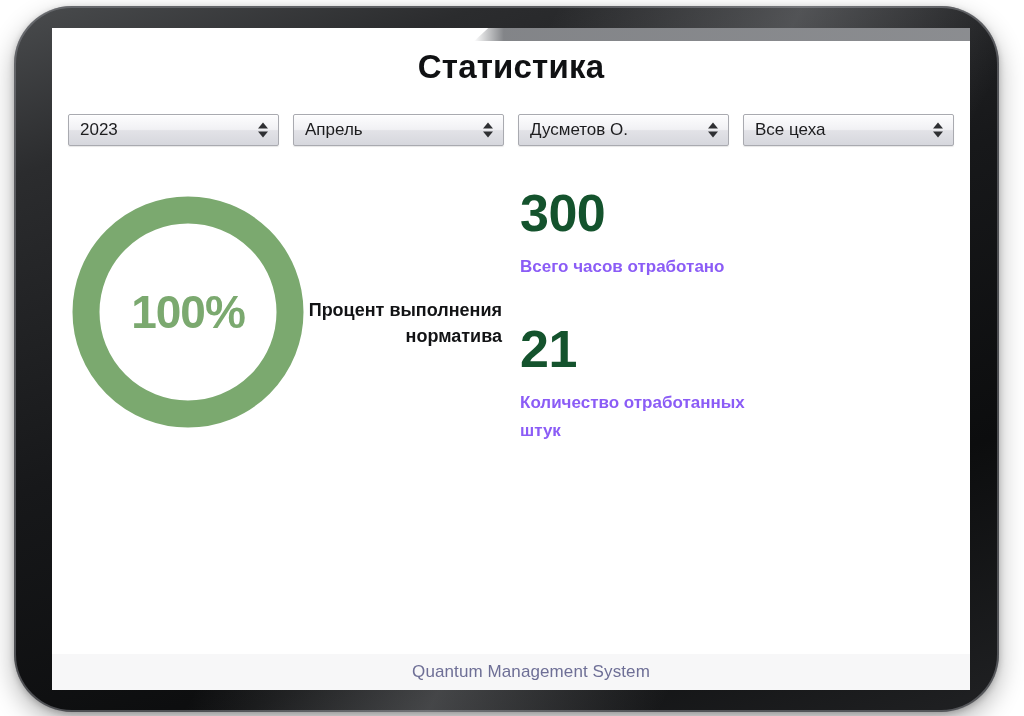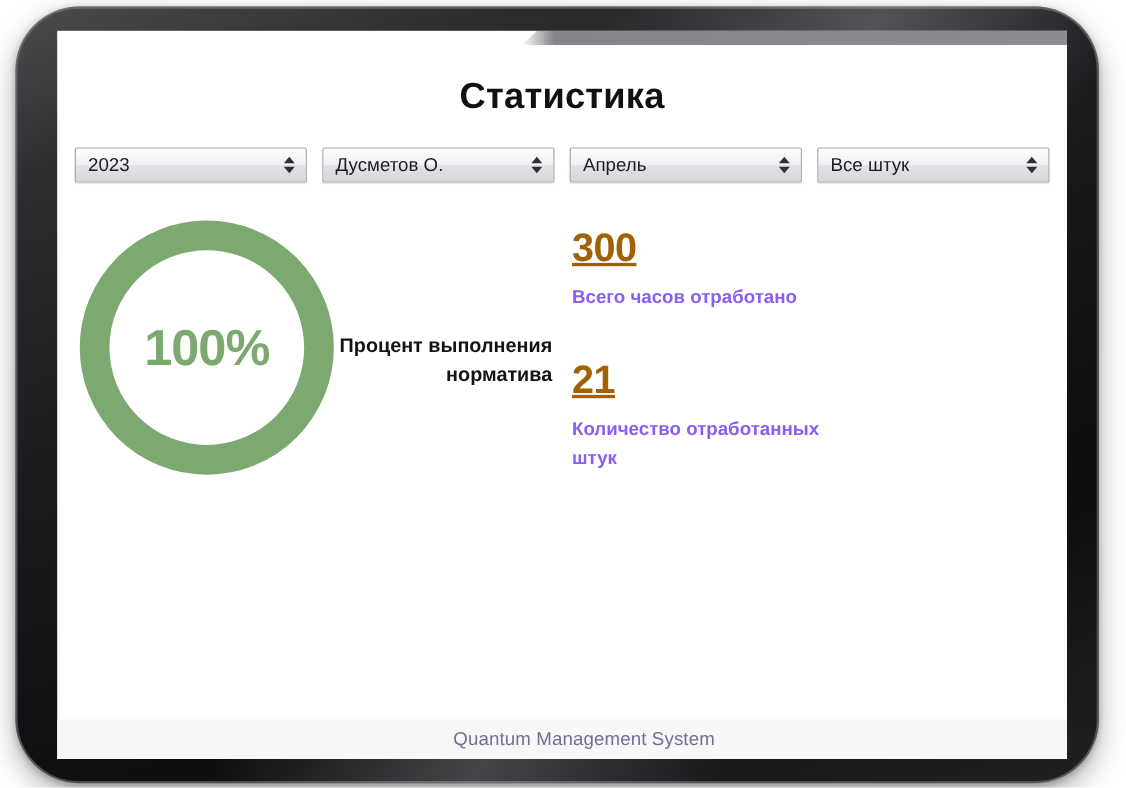--- a/index.html
+++ b/index.html
@@ -63,21 +63,21 @@
     pointer-events:none;
   }
 
   
   .page-title {
     text-align:center;
     font-size:33px;
     font-weight:bold;
     color:#101113;
     letter-spacing:0.2px;
-    margin-top:40px;
+    margin-top:20px;
   }
 
   
   .filters {
     display:flex;
     gap:14px;
     padding:0 16px;
     margin-top:28px;
   }
   .select {
@@ -159,26 +159,25 @@
   }
 
   .stats-col {
     flex:1;
     padding-left:18px;
     padding-top:6px;
   }
   .stat { margin-bottom:42px; }
   .stat:last-child { margin-bottom:0; }
   .stat-value {
-    font-size:36px;
-    font-weight:bold;
-    color:#a16207;
+    font-size:52px;
+    font-weight:bold;
+    color:#14532d;
     line-height:1.04;
     letter-spacing:-0.5px;
-    text-decoration:underline;
   }
   .stat-label {
     margin-top:13px;
     max-width:262px;
     font-size:17px;
     line-height:1.6;
     font-weight:bold;
     color:#8b5cf6;
   }
 
@@ -217,37 +216,37 @@
 
         <div class="select">
           <span class="select-label">2023</span>
           <span class="stepper">
             <i class="up"></i>
               <i class="down"></i>
           </span>
         </div>
 
         <div class="select">
+          <span class="select-label">Апрель</span>
+          <span class="stepper">
+            <i class="up"></i>
+              <i class="down"></i>
+          </span>
+        </div>
+
+        <div class="select">
           <span class="select-label">Дусметов О.</span>
           <span class="stepper">
             <i class="up"></i>
               <i class="down"></i>
           </span>
         </div>
 
         <div class="select">
-          <span class="select-label">Апрель</span>
-          <span class="stepper">
-            <i class="up"></i>
-              <i class="down"></i>
-          </span>
-        </div>
-
-        <div class="select">
-          <span class="select-label">Все штук</span>
+          <span class="select-label">Все цеха</span>
           <span class="stepper">
             <i class="up"></i>
               <i class="down"></i>
           </span>
         </div>
 
       </div>
 
       <div class="dashboard">
 

